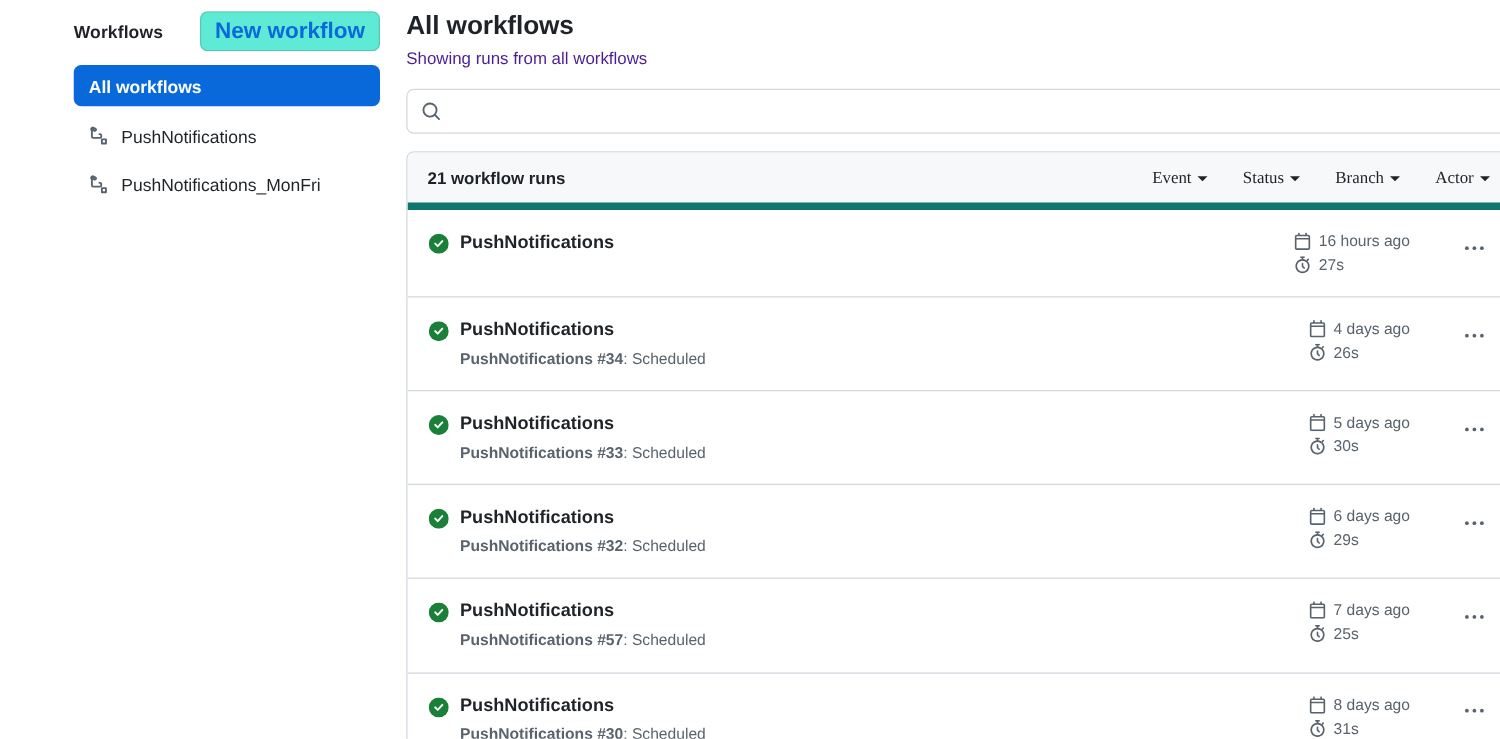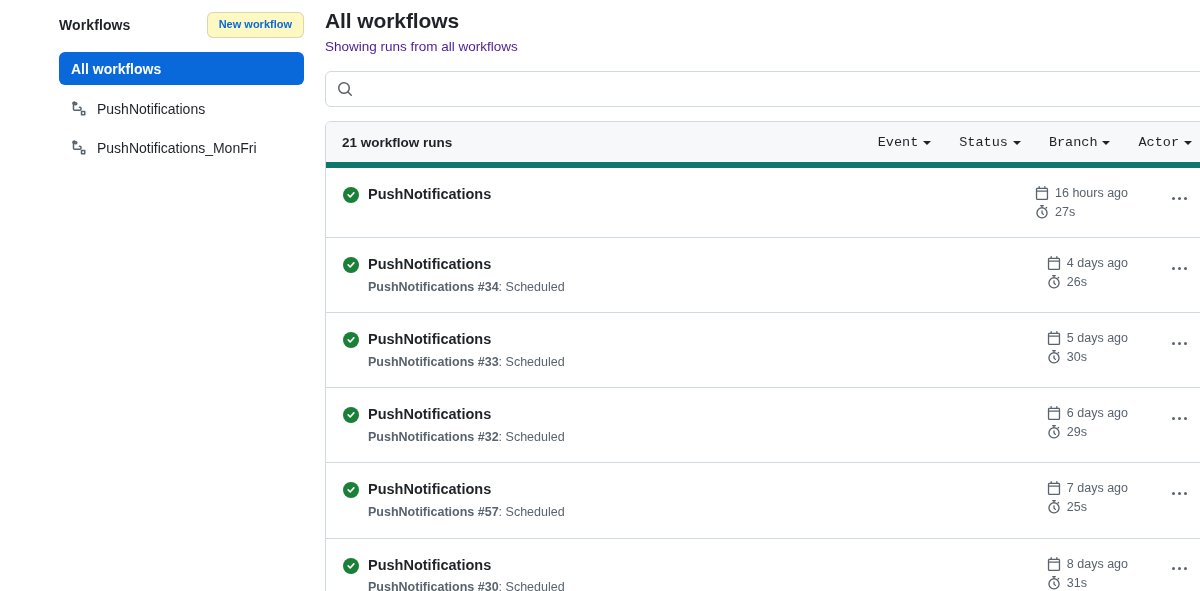--- a/index.html
+++ b/index.html
@@ -36,24 +36,24 @@
   }
 
   .sidebar-title {
     font-size: 14px;
     font-weight: bold;
     color: #1f2328;
     letter-spacing: 0.1px;
   }
 
   .new-workflow-btn {
-    font-size: 11px;
+    font-size: 18px;
     font-weight: bold;
     color: #0969da;
-    background: #fef9c3;
+    background: #5eead4;
     border: 1px solid rgba(31,35,40,0.16);
     border-radius: 6px;
     padding: 5px 11px 6px 11px;
     line-height: 1.1;
     cursor: pointer;
     white-space: nowrap;
   }
 
   .nav-list { list-style: none; }
 
@@ -170,21 +170,21 @@
 
   .filter-btn {
     display: inline-flex;
     align-items: center;
     gap: 5px;
     font-size: 13.5px;
     color: #1f2328;
     cursor: pointer;
     background: transparent;
     border: none;
-    font-family: Liberation Mono, monospace;
+    font-family: Liberation Serif, serif;
     padding: 0;
   }
 
   .caret {
     width: 0; height: 0;
     border-left: 4px solid transparent;
     border-right: 4px solid transparent;
     border-top: 4px solid #1f2328;
     display: inline-block;
     margin-top: 2px;

